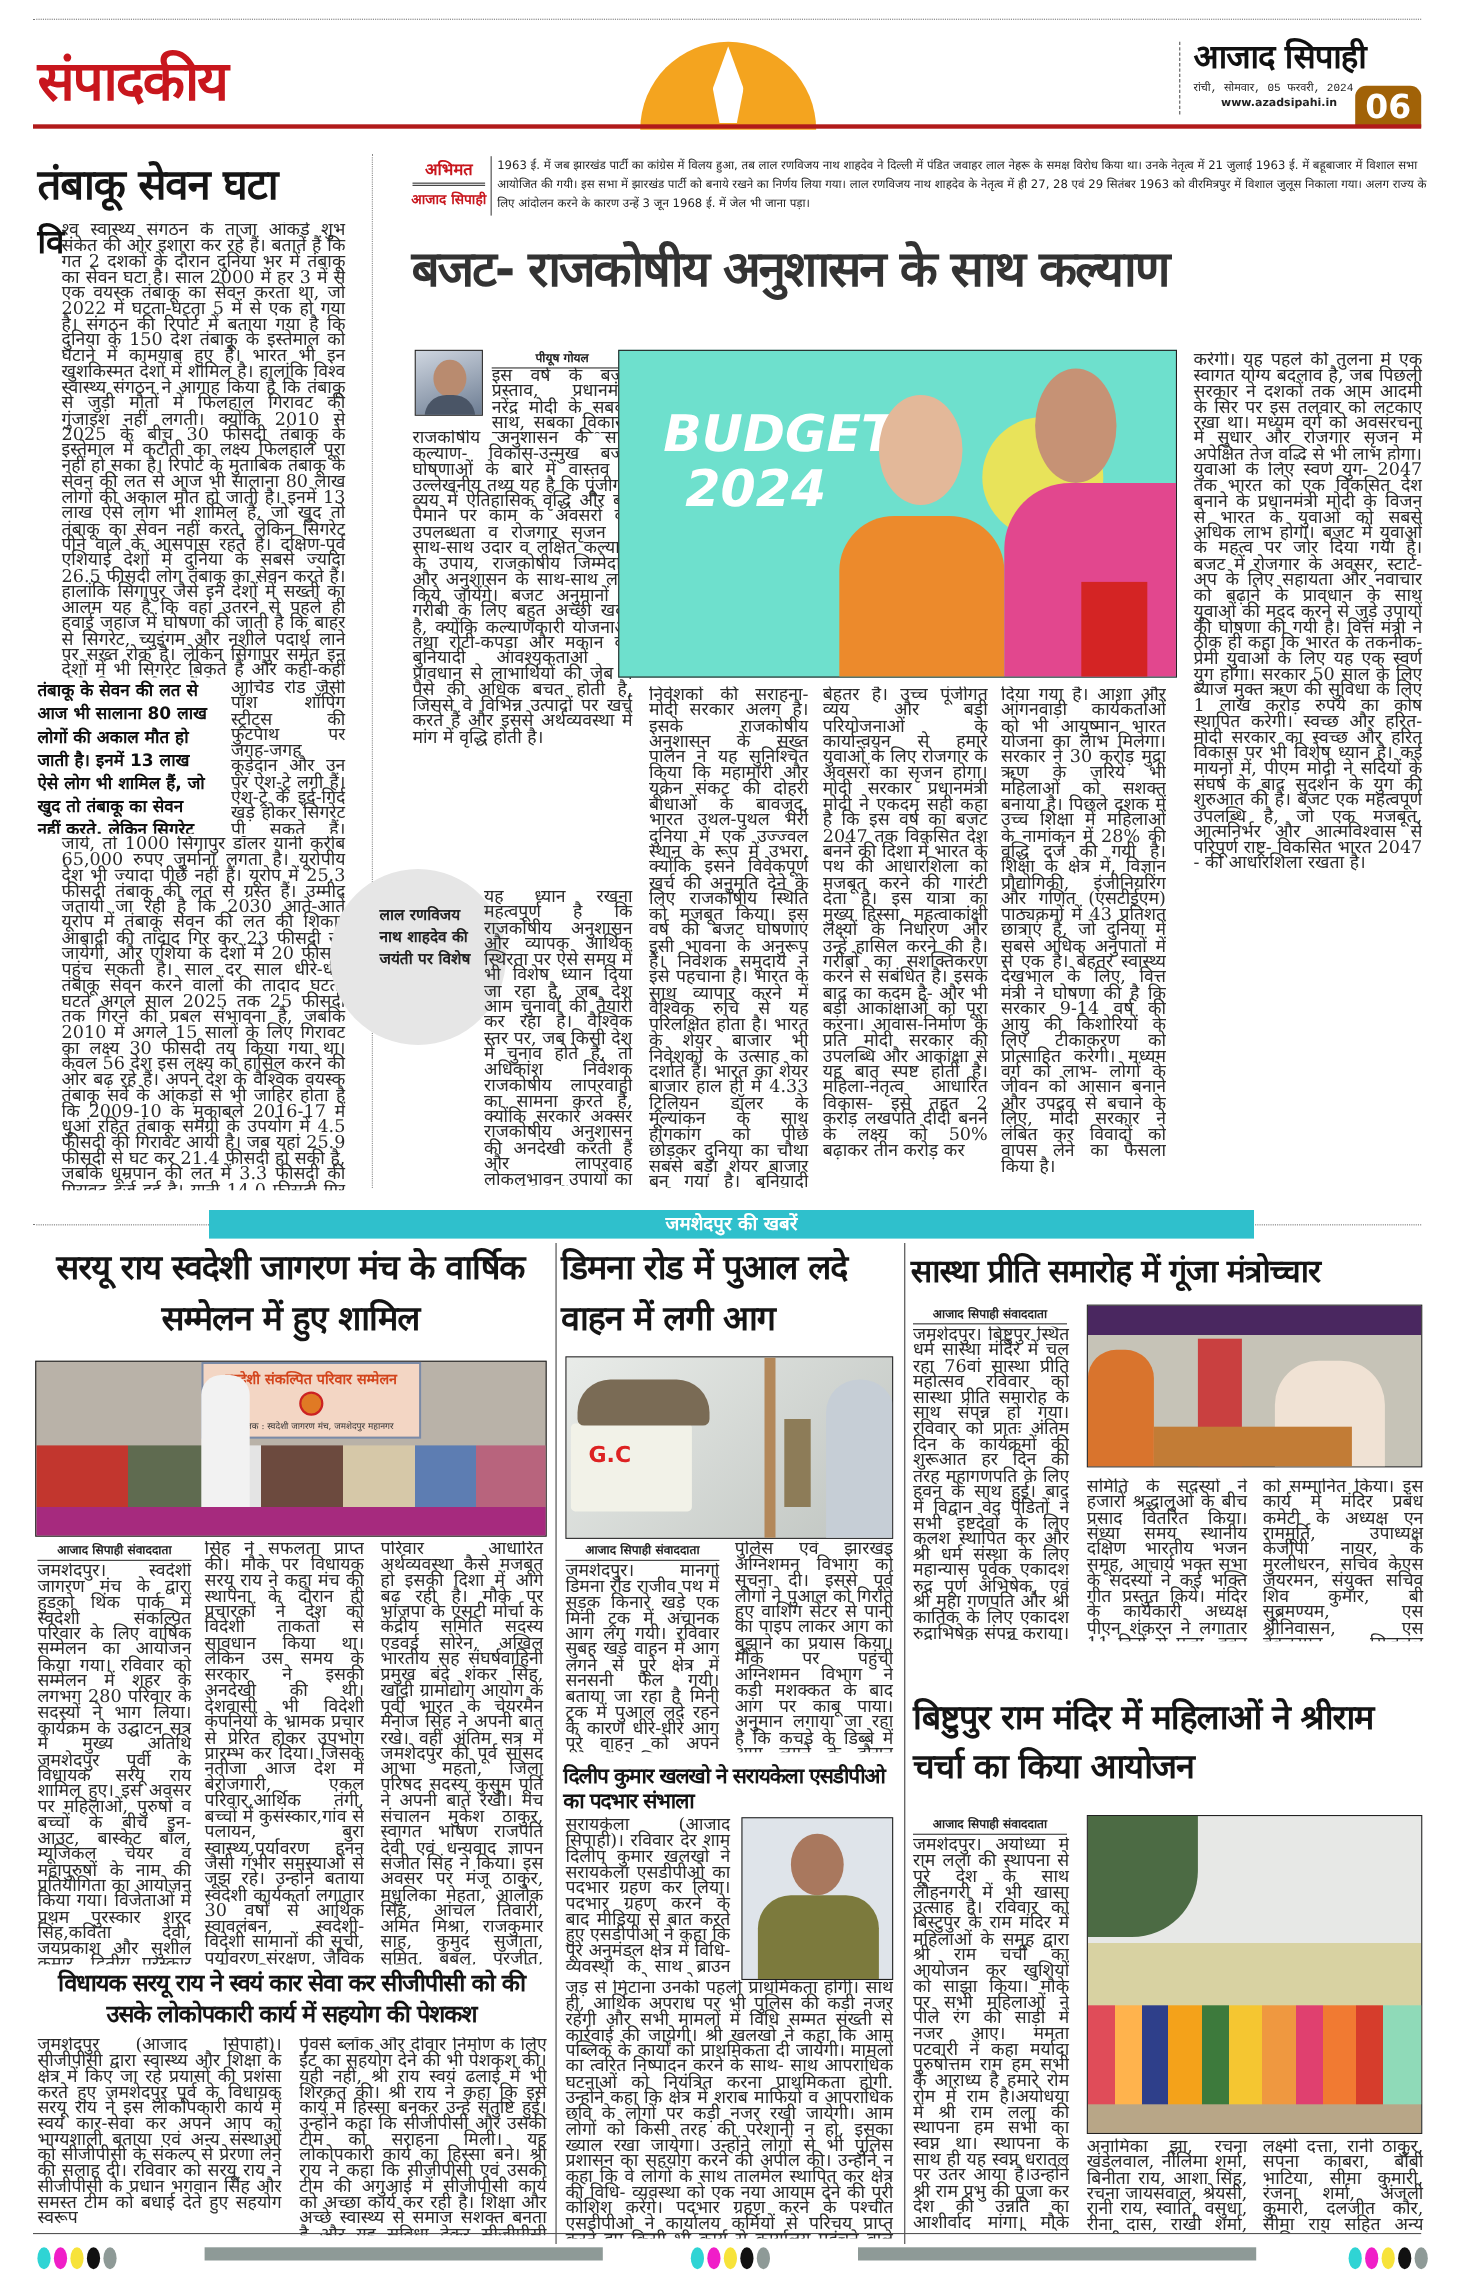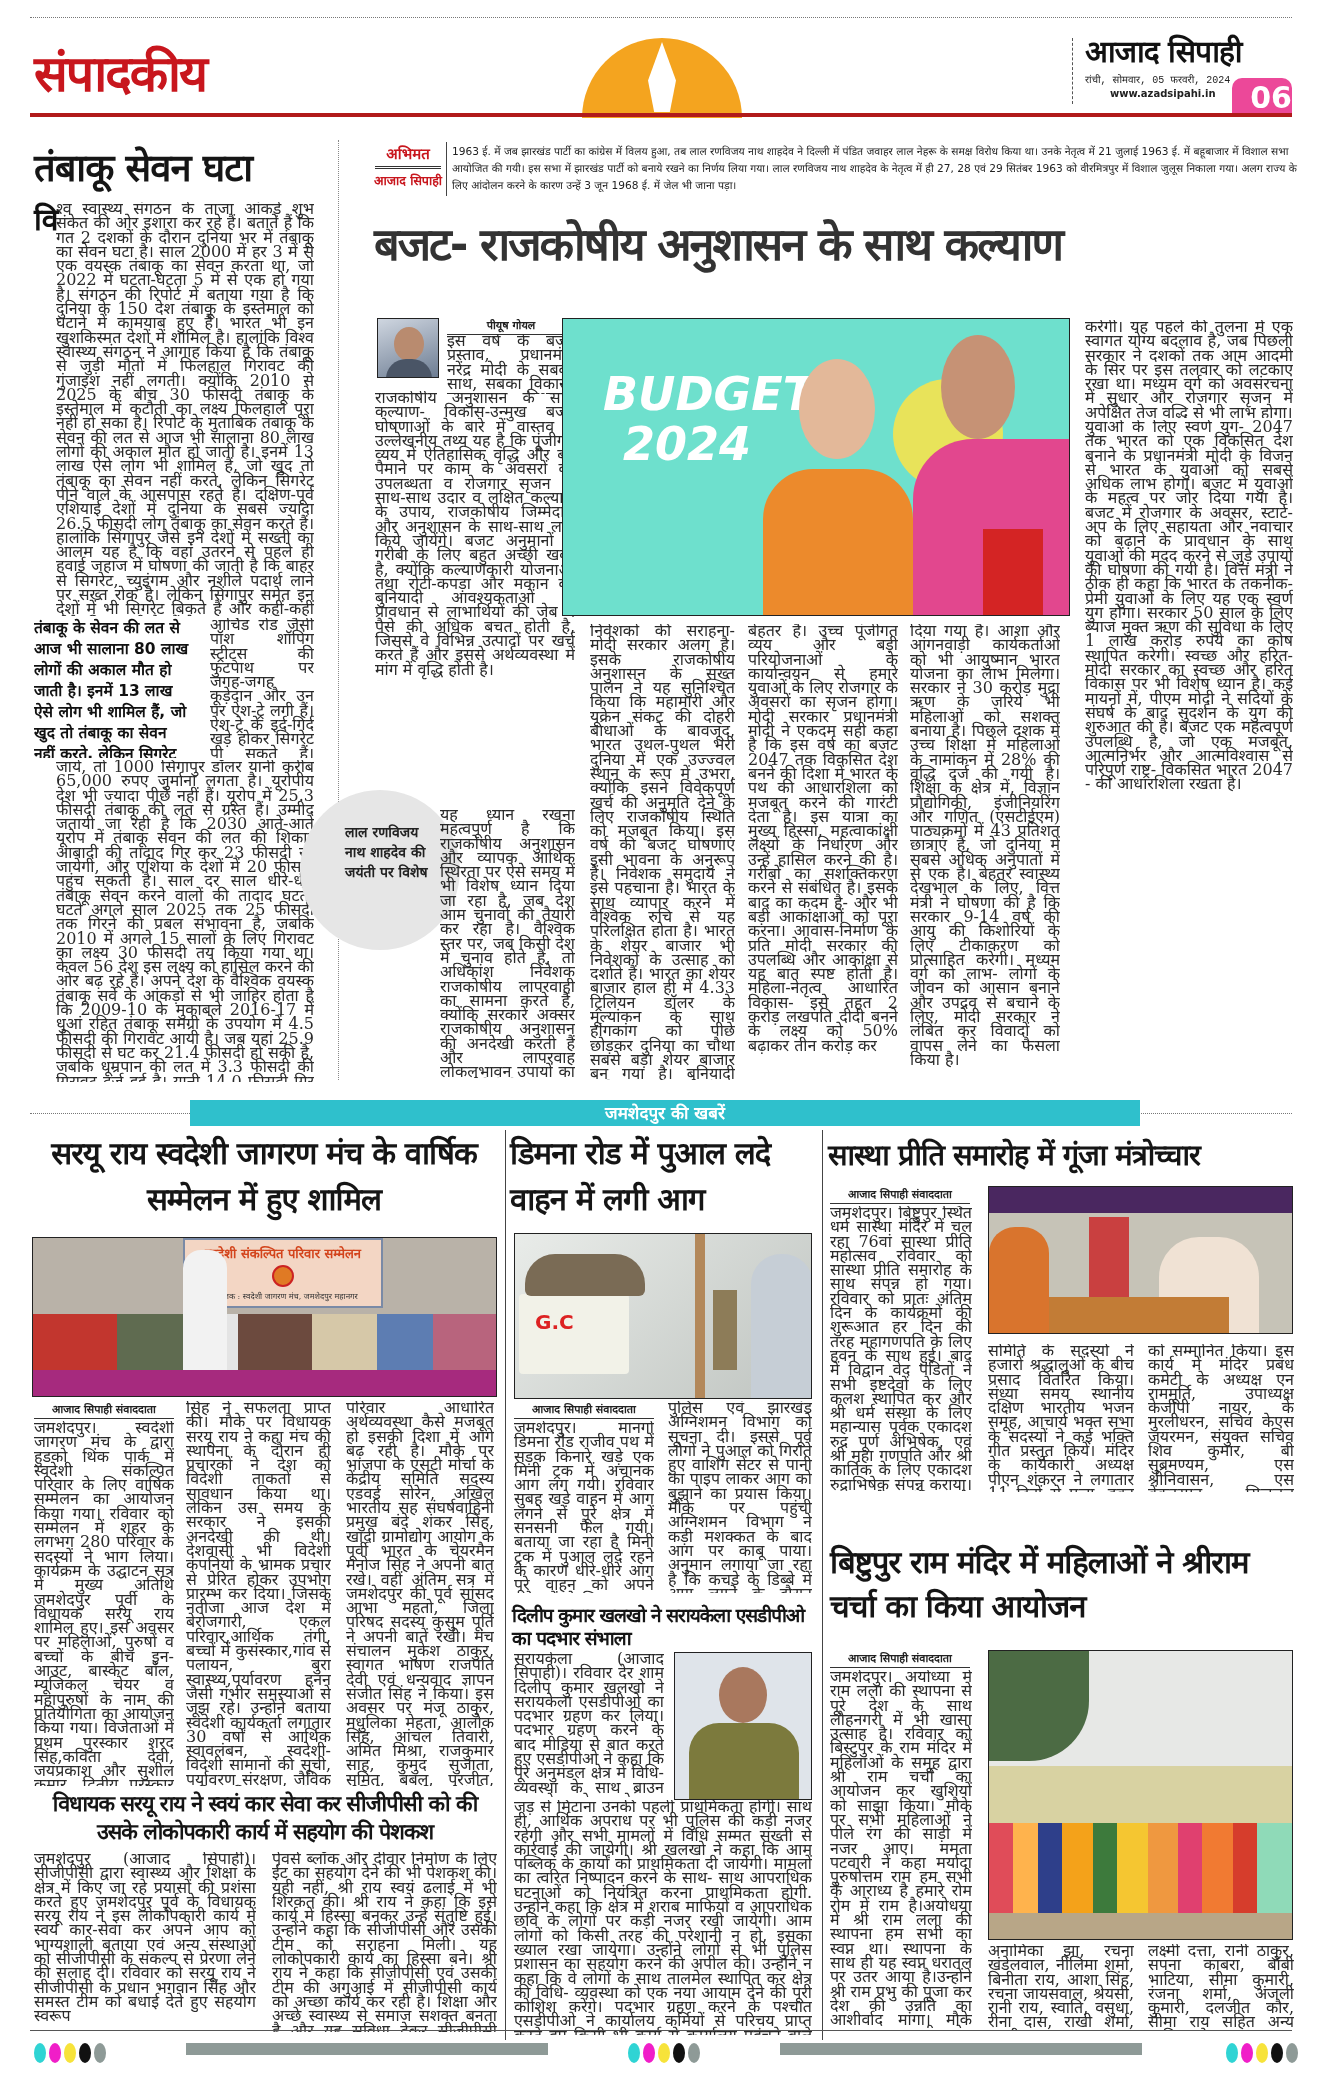--- a/index.html
+++ b/index.html
@@ -9,21 +9,21 @@
   .dotline { border-top: 1px dotted #777; }
   
   .masthead-title { left: 34px; top: 38px; font-family: "DejaVu Sans", sans-serif; font-weight: bold; font-size: 50px; color: #c8161d; letter-spacing: -2px; }
   .pen-arc { left: 582px; top: 38px; width: 160px; height: 80px; background: #f4a41f; border-radius: 80px 80px 0 0; overflow: hidden; }
   .pen-nib { left: 648px; top: 42px; width: 28px; height: 70px; background: #fff; clip-path: polygon(50% 0, 100% 55%, 78% 100%, 22% 100%, 0 55%); }
   .red-rule { left: 30px; top: 113px; width: 1262px; height: 4px; background: #b11a1a; }
   .brand { left: 1085px; top: 30px; font-family: "DejaVu Sans", sans-serif; font-weight: bold; font-size: 30px; color: #111; letter-spacing: -1px; }
   .brand-sep { left: 1072px; top: 38px; height: 66px; border-left: 1px dashed #555; }
   .dateline { left: 1085px; top: 72px; font-family: Liberation Mono, monospace; font-size: 10px; color: #222; }
   .url { left: 1110px; top: 88px; font-family: "DejaVu Sans", sans-serif; font-size: 10px; font-weight: bold; color: #222; }
-  .pageno { left: 1232px; top: 78px; width: 60px; height: 38px; background: #ec4899; color: #fff; font-family: "DejaVu Sans", sans-serif; font-weight: bold; font-size: 30px; text-align: right; line-height: 40px; border-radius: 10px 10px 0 0; }
+  .pageno { left: 1232px; top: 78px; width: 60px; height: 38px; background: #a16207; color: #fff; font-family: "DejaVu Sans", sans-serif; font-weight: bold; font-size: 30px; text-align: center; line-height: 40px; border-radius: 10px 10px 0 0; }
   
   .col-text { font-size: 16px; line-height: 14.3px; text-align: justify; color: #2a2a2a; }
   .headline-blk { font-family: "DejaVu Sans", sans-serif; font-weight: bold; color: #151515; letter-spacing: -1px; }
   .vsep { border-left: 1px dotted #888; }
   .vsolid { border-left: 1px solid #444; }
   .byline { font-family: "DejaVu Sans", sans-serif; font-weight: bold; font-size: 11px; color: #222; border-bottom: 1px solid #333; padding-bottom: 2px; text-align: center; }
   .photo { border: 1px solid #222; overflow: hidden; }
   .pullquote { font-family: "DejaVu Sans", sans-serif; font-weight: bold; font-size: 15.5px; line-height: 21px; color: #111; }
   .section-band { left: 190px; top: 1100px; width: 950px; height: 26px; background: #2fc0cc; color: #fff; font-family: "DejaVu Sans", sans-serif; font-weight: bold; font-size: 17px; text-align: center; line-height: 26px; }
   .circle { border-radius: 50%; }

